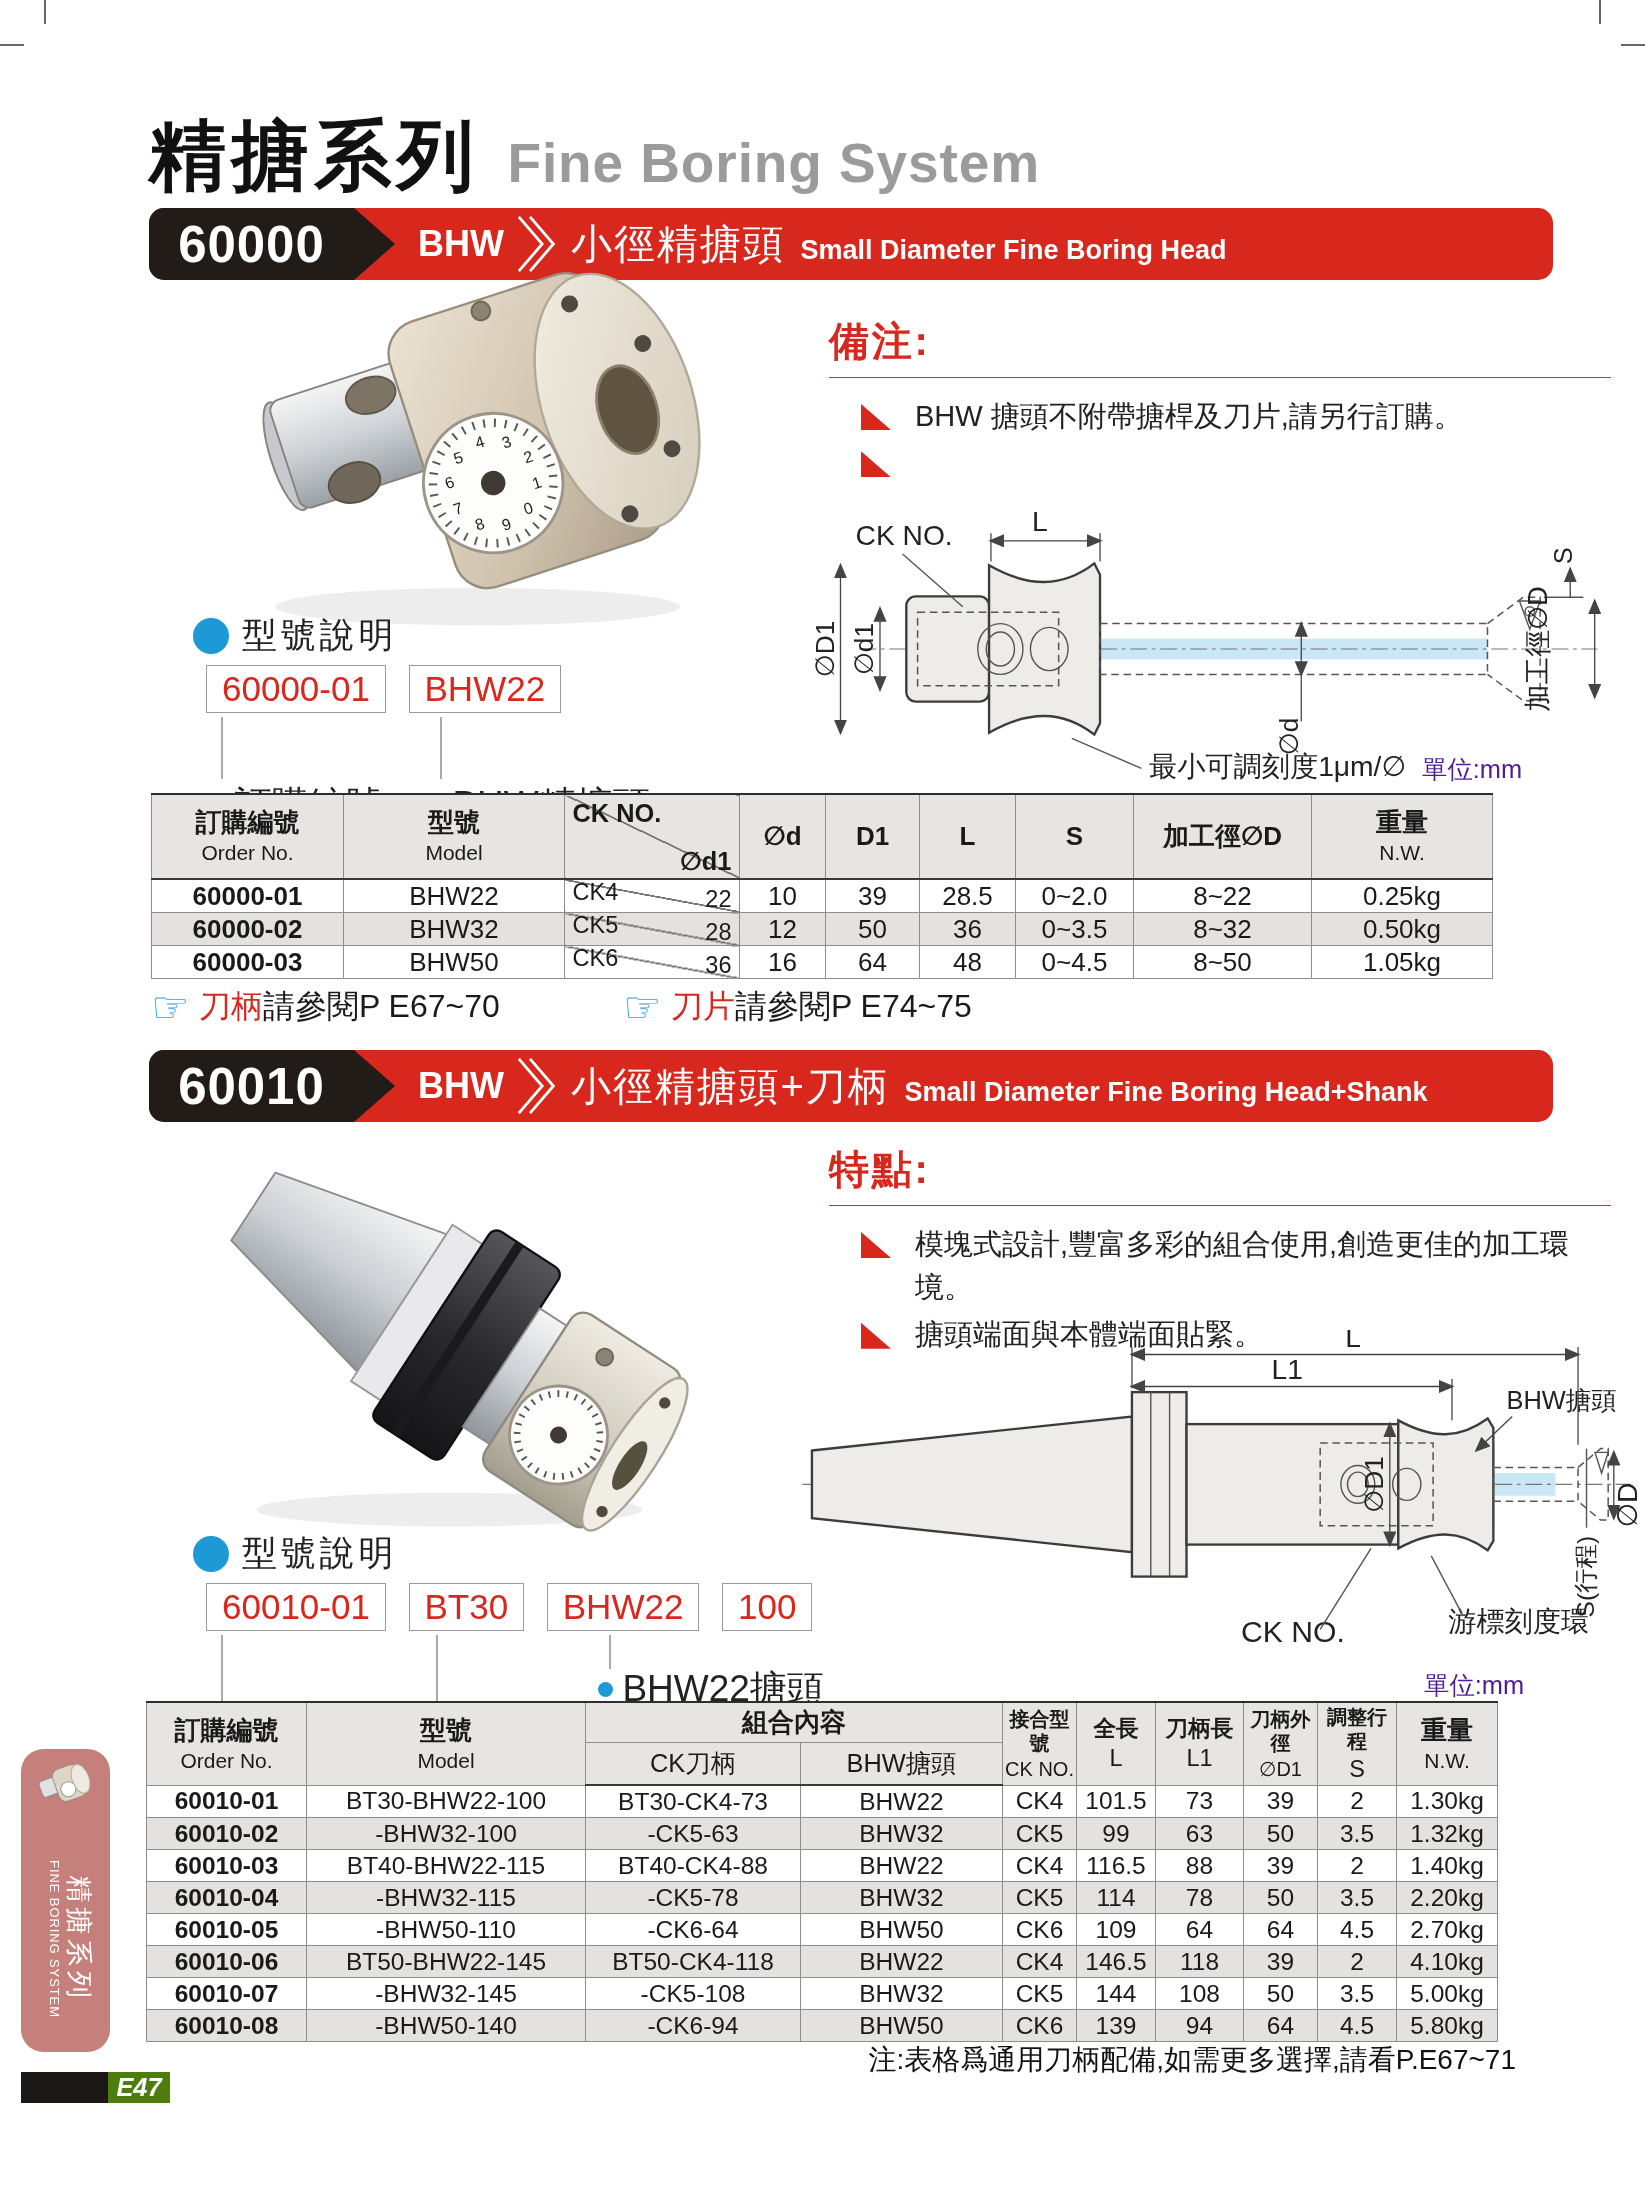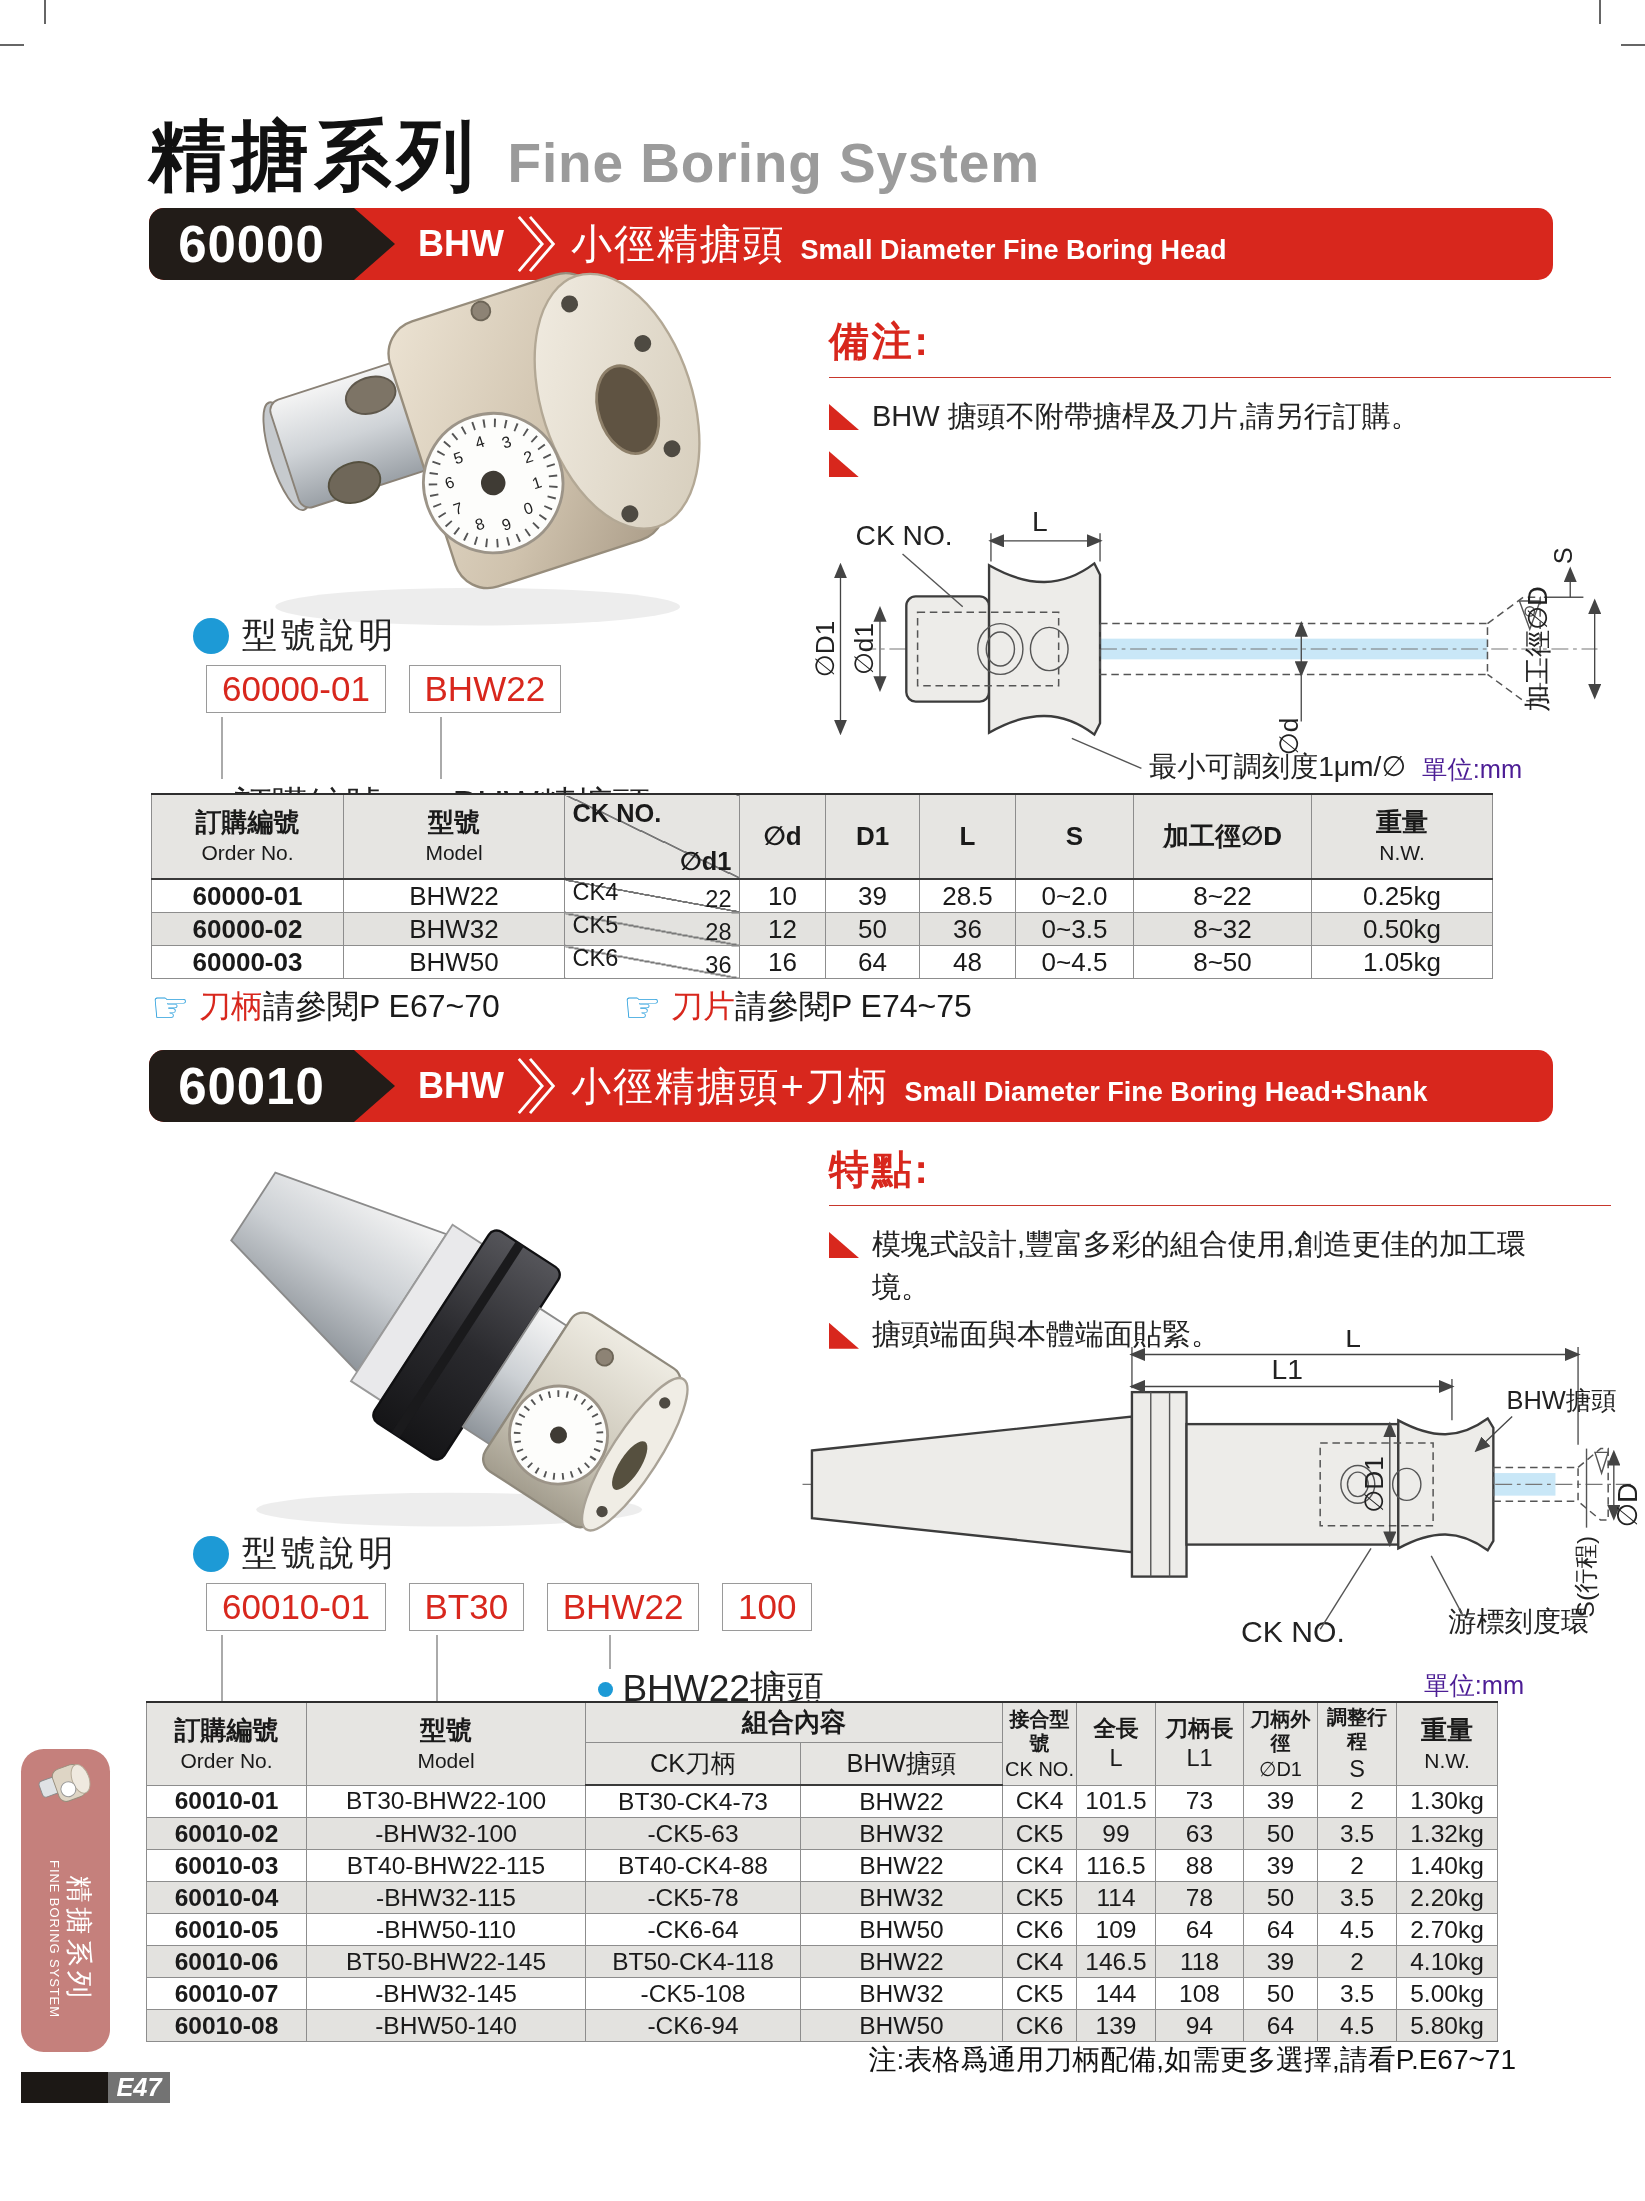--- a/index.html
+++ b/index.html
@@ -24,21 +24,21 @@
                color:#fff;font-size:36px;font-weight:bold;}
   .banner-chevron{position:absolute;left:367px;top:7.5px;}
   .banner-titles{position:absolute;left:422px;top:0;height:72px;display:flex;align-items:baseline;gap:15px;padding-top:0;}
   .banner-zh{font-size:41px;color:#fff;line-height:72px;letter-spacing:1.9px;}
   .banner-en{font-size:27px;color:#fff;font-weight:bold;align-self:center;margin-top:13px;}
 
   
   .note-block{position:absolute;width:782px;}
   .note-head{color:#d8271d;font-size:40px;font-weight:bold;letter-spacing:2.8px;}
   .note-rule{border:none;border-top:1.9px solid #c8372c;margin:7.5px 0 17px 0;}
-  .note-item{position:relative;font-size:29px;line-height:1.5;padding-left:43px;color:#222;margin-bottom:3.8px;}
+  .note-item{position:relative;font-size:29px;line-height:1.5;padding-left:54px;color:#222;margin-bottom:3.8px;margin-left:32px;}
   .tri{position:absolute;left:0;top:9.4px;width:30px;height:26px;background:#d8271d;
        clip-path:polygon(0 0,100% 100%,0 100%);}
 
   
   .legend{position:absolute;}
   .legend-head{display:flex;align-items:center;gap:13px;font-size:35px;color:#222;letter-spacing:3.8px;}
   .blue-dot-big{width:36px;height:36px;border-radius:50%;background:#1d9ad6;}
   .blue-dot{width:15px;height:15px;border-radius:50%;background:#1d9ad6;display:inline-block;margin-right:9.4px;}
   .legend-boxes{position:absolute;left:13px;top:53px;display:flex;gap:22.6px;}
   .lbox{border:1.9px solid #9a9a9a;color:#d8271d;font-size:35px;padding:2.8px 15px;background:#fff;white-space:nowrap;}
@@ -75,21 +75,21 @@
   .unit-label{position:absolute;font-size:25.4px;color:#4c1d95;}
   .footnote{position:absolute;font-size:28px;color:#111;text-align:right;}
 
   
   .side-tab{position:absolute;left:21px;top:1749px;width:89px;height:303px;background:#c5807c;border-radius:22.6px;}
   .side-rot{position:absolute;left:72px;top:90px;width:200px;transform:rotate(90deg);transform-origin:0 0;
             color:#fff;text-align:center;line-height:1.1;}
   .side-zh{font-size:27px;letter-spacing:4.7px;display:block;}
   .side-en{font-size:13px;letter-spacing:0.9px;display:block;margin-top:2.8px;}
   .pageno{position:absolute;left:21px;top:2072px;width:149px;height:31px;background:#1c1815;}
-  .pageno-red{position:absolute;right:0;top:0;width:62px;height:31px;background:#737373;color:#fff;
+  .pageno-red{position:absolute;right:0;top:0;width:62px;height:31px;background:#4d7c0f;color:#fff;
               font-weight:bold;font-style:italic;font-size:25.4px;text-align:center;line-height:31px;}
 
   
   svg text{font-family:"Liberation Sans","DejaVu Sans",sans-serif;fill:#222;}
   .part{fill:#edece9;stroke:#3c3c3c;stroke-width:2.5;}
   .thin{fill:none;stroke:#555;stroke-width:1.5;}
   .dash{fill:none;stroke:#555;stroke-width:1.6;stroke-dasharray:8 5;}
   .cl{stroke:#777;stroke-width:1.2;stroke-dasharray:18 5 4 5;}
   .dim{stroke:#444;stroke-width:1.4;fill:none;}
 </style>

